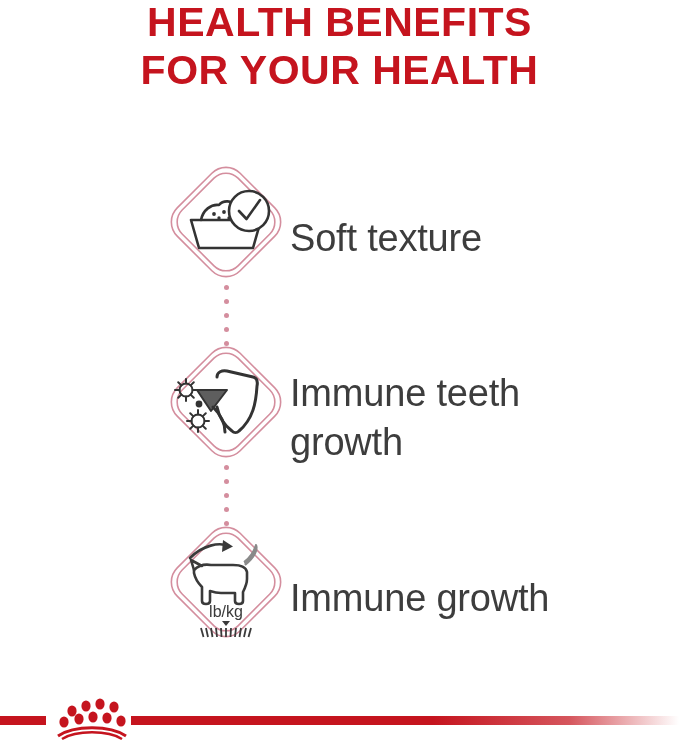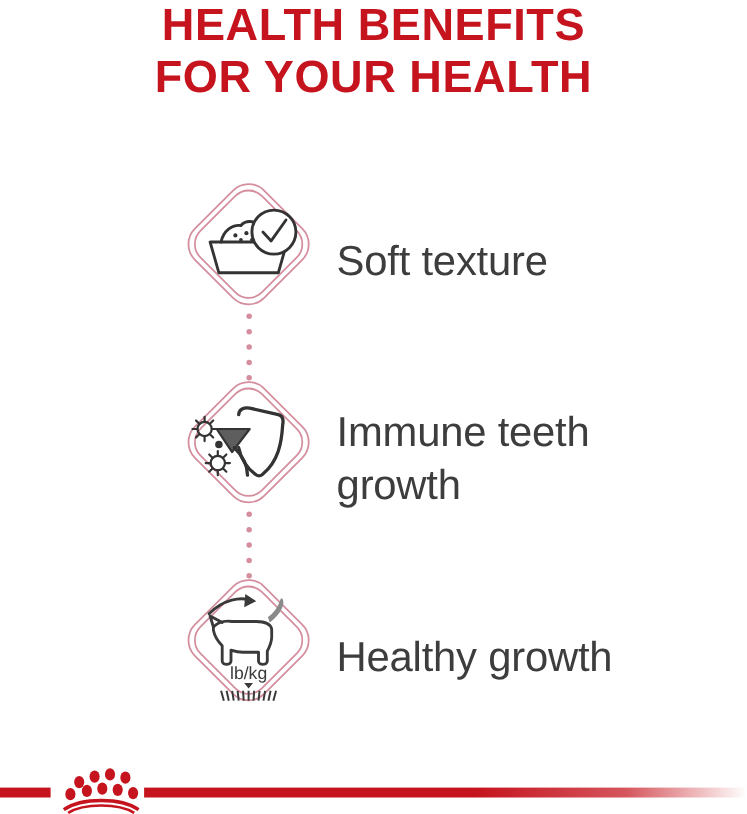--- a/index.html
+++ b/index.html
@@ -39,21 +39,20 @@
     position: absolute;
     left: 0;
     top: 148px;
     width: 679px;
   }
   .benefit-row {
     position: relative;
     height: 180px;
     display: flex;
     align-items: center;
-    gap: 16px;
   }
   .icon-cell {
     position: relative;
     width: 290px;
     height: 180px;
     flex: 0 0 290px;
   }
   .diamond-wrap {
     position: absolute;
     left: 161px;
@@ -224,21 +223,21 @@
             <line x1="70" y1="111" x2="69.5" y2="120"></line>
             <line x1="75" y1="111" x2="74" y2="120"></line>
             <line x1="80" y1="111" x2="78.5" y2="120"></line>
             <line x1="85" y1="111" x2="83" y2="120"></line>
             <line x1="90" y1="111" x2="87.5" y2="120"></line>
           </g>
         </svg>
       </div>
     </div>
     <div class="label-cell">
-      <div class="benefit-label">Healthy growth</div>
+      <div class="benefit-label">Immune growth</div>
     </div>
   </div>
 
 </div>
 
 <div class="connector connector-1">
   <span></span>
   <span></span>
   <span></span>
   <span></span>

